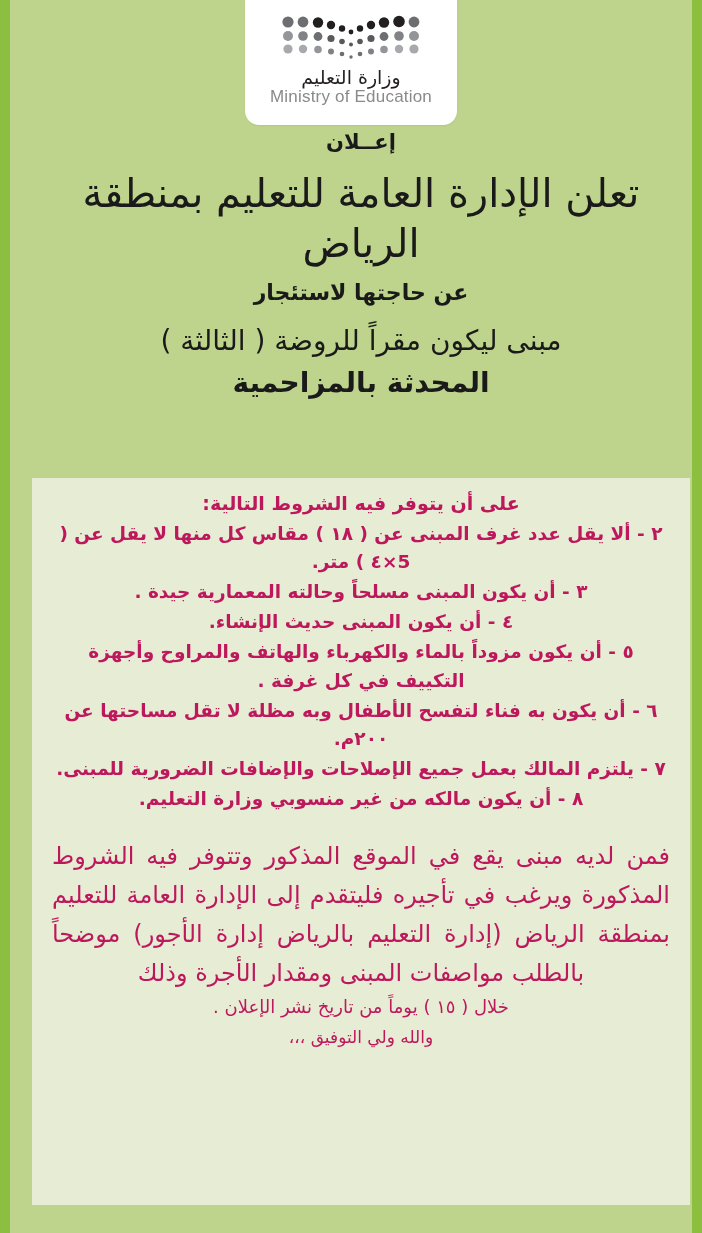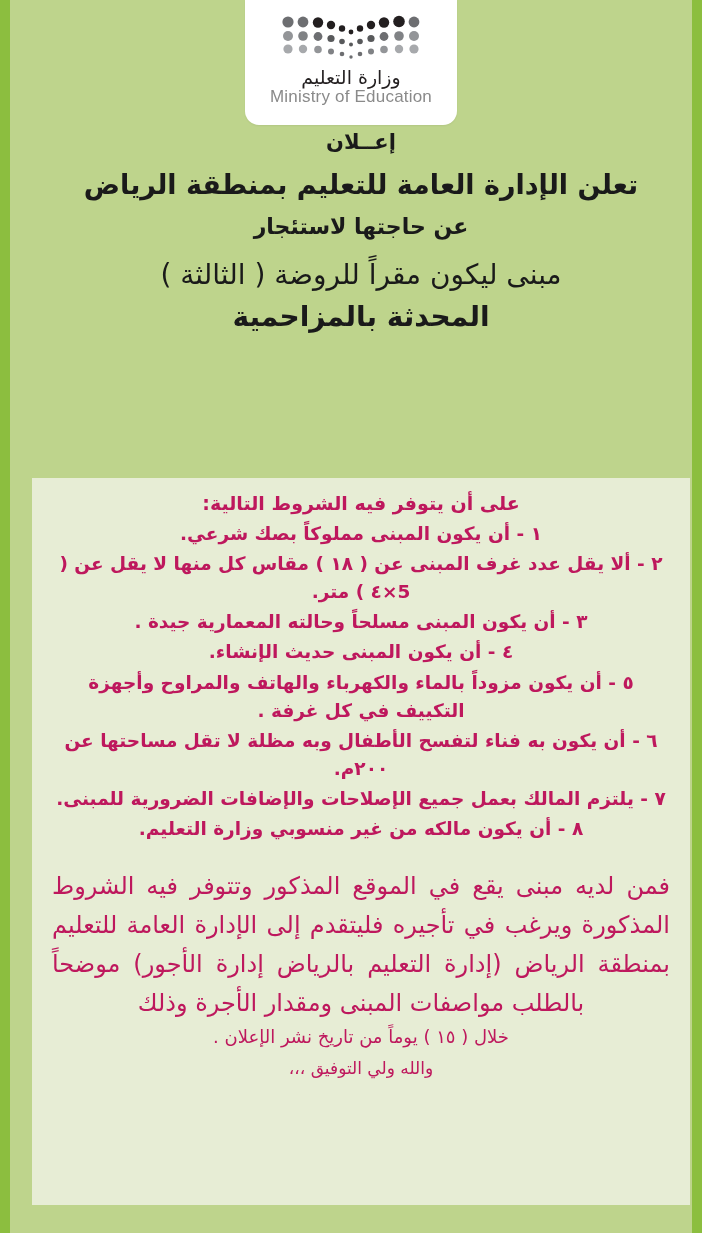--- a/index.html
+++ b/index.html
@@ -81,22 +81,22 @@
     color: #1a1a1a;
     direction: rtl;
   }
   .eelan {
     font-size: 21px;
     font-weight: bold;
     letter-spacing: 3px;
     margin-bottom: 14px;
   }
   .h-main {
-    font-size: 27px;
-    font-weight: bold;
+    font-size: 40px;
+    font-weight: normal;
     line-height: 1.25;
     padding: 0 14px;
     letter-spacing: -0.5px;
   }
   .h-sub {
     font-size: 22px;
     font-weight: bold;
     margin-top: 12px;
     letter-spacing: -0.2px;
   }
@@ -228,21 +228,20 @@
       <div class="h-main">تعلن الإدارة العامة للتعليم بمنطقة الرياض</div>
       <div class="h-sub">عن حاجتها لاستئجار</div>
       <div class="h-main2">مبنى ليكون مقراً للروضة ( الثالثة )</div>
       <div class="h-main3">المحدثة بالمزاحمية</div>
     </div>
 
     <div class="panel">
       <div class="cond-intro">على أن يتوفر فيه الشروط التالية:</div>
 
       <ul class="cond-list">
-        <li class="cond-item">١ - أن يكون المبنى مملوكاً بصك شرعي.</li>
         <li class="cond-item">٢ - ألا يقل عدد غرف المبنى عن ( ١٨ ) مقاس كل منها لا يقل عن ( 5×٤ ) متر.</li>
         <li class="cond-item">٣ - أن يكون المبنى مسلحاً وحالته المعمارية جيدة .</li>
         <li class="cond-item">٤ - أن يكون المبنى حديث الإنشاء.</li>
         <li class="cond-item">٥ - أن يكون مزوداً بالماء والكهرباء والهاتف والمراوح وأجهزة التكييف في كل غرفة .</li>
         <li class="cond-item">٦ - أن يكون به فناء لتفسح الأطفال وبه مظلة لا تقل مساحتها عن ٢٠٠م.</li>
         <li class="cond-item">٧ - يلتزم المالك بعمل جميع الإصلاحات والإضافات الضرورية للمبنى.</li>
         <li class="cond-item">٨ - أن يكون مالكه من غير منسوبي وزارة التعليم.</li>
       </ul>
 
       <div class="closing">فمن لديه مبنى يقع في الموقع المذكور وتتوفر فيه الشروط المذكورة ويرغب في تأجيره فليتقدم إلى الإدارة العامة للتعليم بمنطقة الرياض (إدارة التعليم بالرياض إدارة الأجور) موضحاً بالطلب مواصفات المبنى ومقدار الأجرة وذلك</div>

